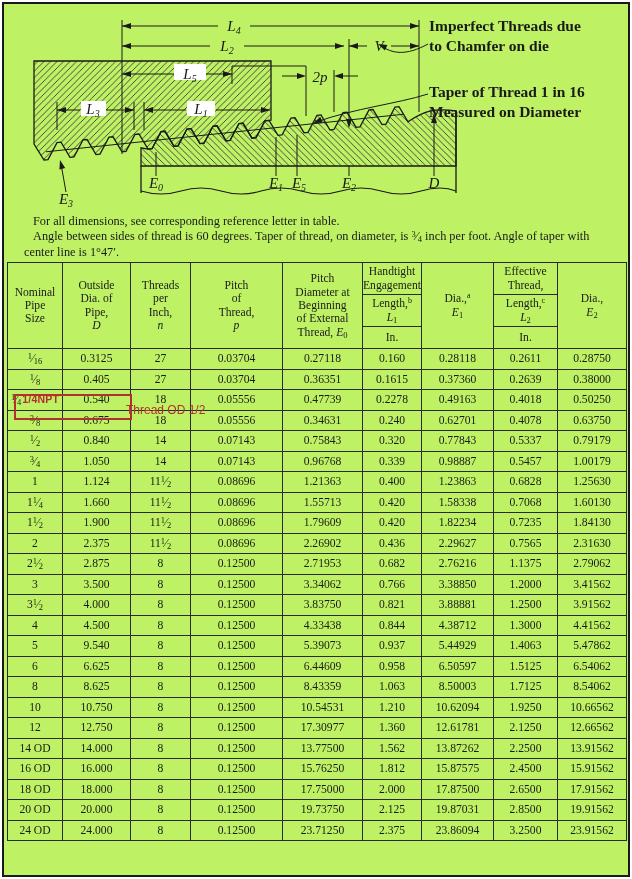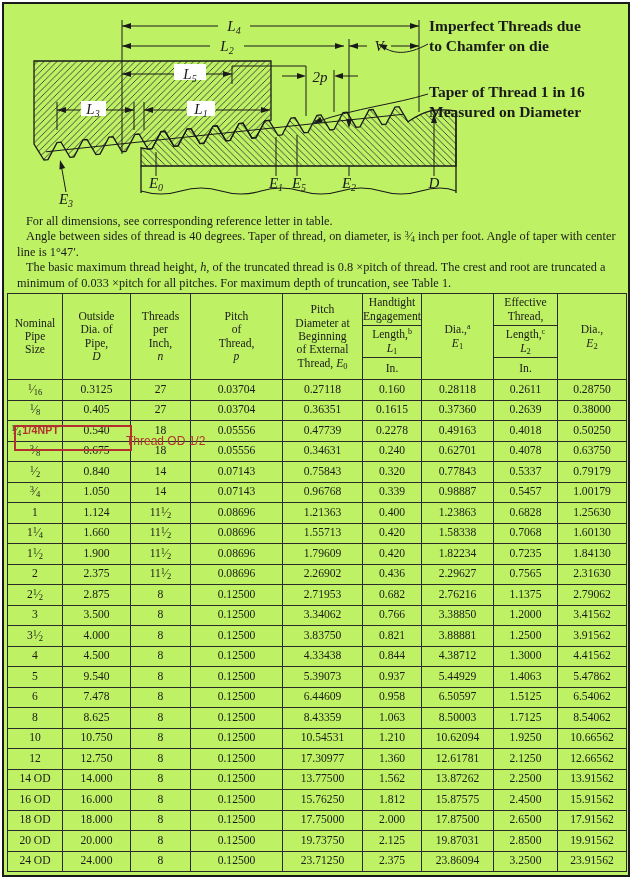--- a/index.html
+++ b/index.html
@@ -4,21 +4,21 @@
 <style>
   html,body{margin:0;padding:0}
   body{width:632px;height:879px;background:#fff;position:relative;
        font-family:"Liberation Serif",serif;color:#1a1a1a;overflow:hidden}
   .frame{position:absolute;left:2px;top:2px;right:2px;bottom:2px;
          border:2px solid #1a1a1a;box-sizing:border-box;overflow:hidden;background:#bef264}
   svg{display:block}
   .dim{font-family:"Liberation Serif",serif;font-style:italic;font-size:15px;fill:#1a1a1a}
   .ssub{font-size:10px}
   .note{font-family:"Liberation Serif",serif;font-weight:bold;font-size:15.5px;fill:#1a1a1a}
-  .notes{padding:3px 8px 0 13px;font-size:12.3px;line-height:15.4px}
+  .notes{padding:3px 8px 0 20px;font-size:12.3px;line-height:15.4px}
   .notes p{margin:0;text-indent:9px}
   sup,sub{line-height:0}
   sup.fn{font-size:8.5px;vertical-align:3.5px}
   sub.fd{font-size:8.5px;vertical-align:-2px}
   .hsup{font-size:8px;vertical-align:4px}
   .hsub{font-size:8.5px;vertical-align:-2px}
   .table-wrap{position:relative;margin:2px 0 0 3px;width:619px}
   table{border-collapse:collapse;width:619px;table-layout:fixed;font-size:11.6px}
   th,td{border:1px solid #2a2a2a;text-align:center;vertical-align:middle;
         padding:0;font-weight:normal;overflow:hidden}
@@ -124,22 +124,21 @@
         <path d="M0,0L-9,3L-9,-3Z" fill="#1a1a1a" transform="translate(374,40) rotate(-155)"></path>
         <text x="425" y="93" class="note" text-anchor="start">Taper of Thread 1 in 16</text>
         <text x="425" y="113" class="note" text-anchor="start">Measured on Diameter</text>
         <path d="M424,90 C392,100 352,104 312,118" fill="none" stroke="#1a1a1a" stroke-width="1"></path>
         <path d="M0,0L-9,3L-9,-3Z" fill="#1a1a1a" transform="translate(309,119) rotate(160)"></path>
       </g>
   </svg>
 
   <div class="notes">
     <p><span>For all dimensions, see  corresponding reference letter in table.</span></p>
-    <p><span>Angle between sides of thread is 40 degrees. Taper of thread, on diameter, is </span><span id="p2frac"><sup class="fn">3</sup>⁄<sub class="fd">4</sub></span><span> inch per foot. Angle of taper with center line is 1°47′.</span></p>
-    <p><span>The basic maximum thread height, </span><i>h</i><span>, of the truncated thread is 0.8 ×pitch of thread. The crest and root are truncated a minimum of 0.033 ×pitch for all pitches. For maximum depth of truncation, see Table 1.</span></p>
+    <p><span>Angle between sides of thread is 60 degrees. Taper of thread, on diameter, is </span><span id="p2frac"><sup class="fn">3</sup>⁄<sub class="fd">4</sub></span><span> inch per foot. Angle of taper with center line is 1°47′.</span></p>
   </div>
 
   <div class="table-wrap">
     <table>
       <colgroup>
         <col style="width:55px">
           <col style="width:68px">
           <col style="width:60px">
         <col style="width:92px">
           <col style="width:80px">
@@ -343,21 +342,21 @@
             <td>8</td>
             <td>0.12500</td>
             <td>5.39073</td>
             <td>0.937</td>
             <td>5.44929</td>
             <td>1.4063</td>
             <td>5.47862</td>
           </tr>
           <tr>
             <td>6</td>
-            <td>7.478</td>
+            <td>6.625</td>
             <td>8</td>
             <td>0.12500</td>
             <td>6.44609</td>
             <td>0.958</td>
             <td>6.50597</td>
             <td>1.5125</td>
             <td>6.54062</td>
           </tr>
           <tr>
             <td>8</td>

